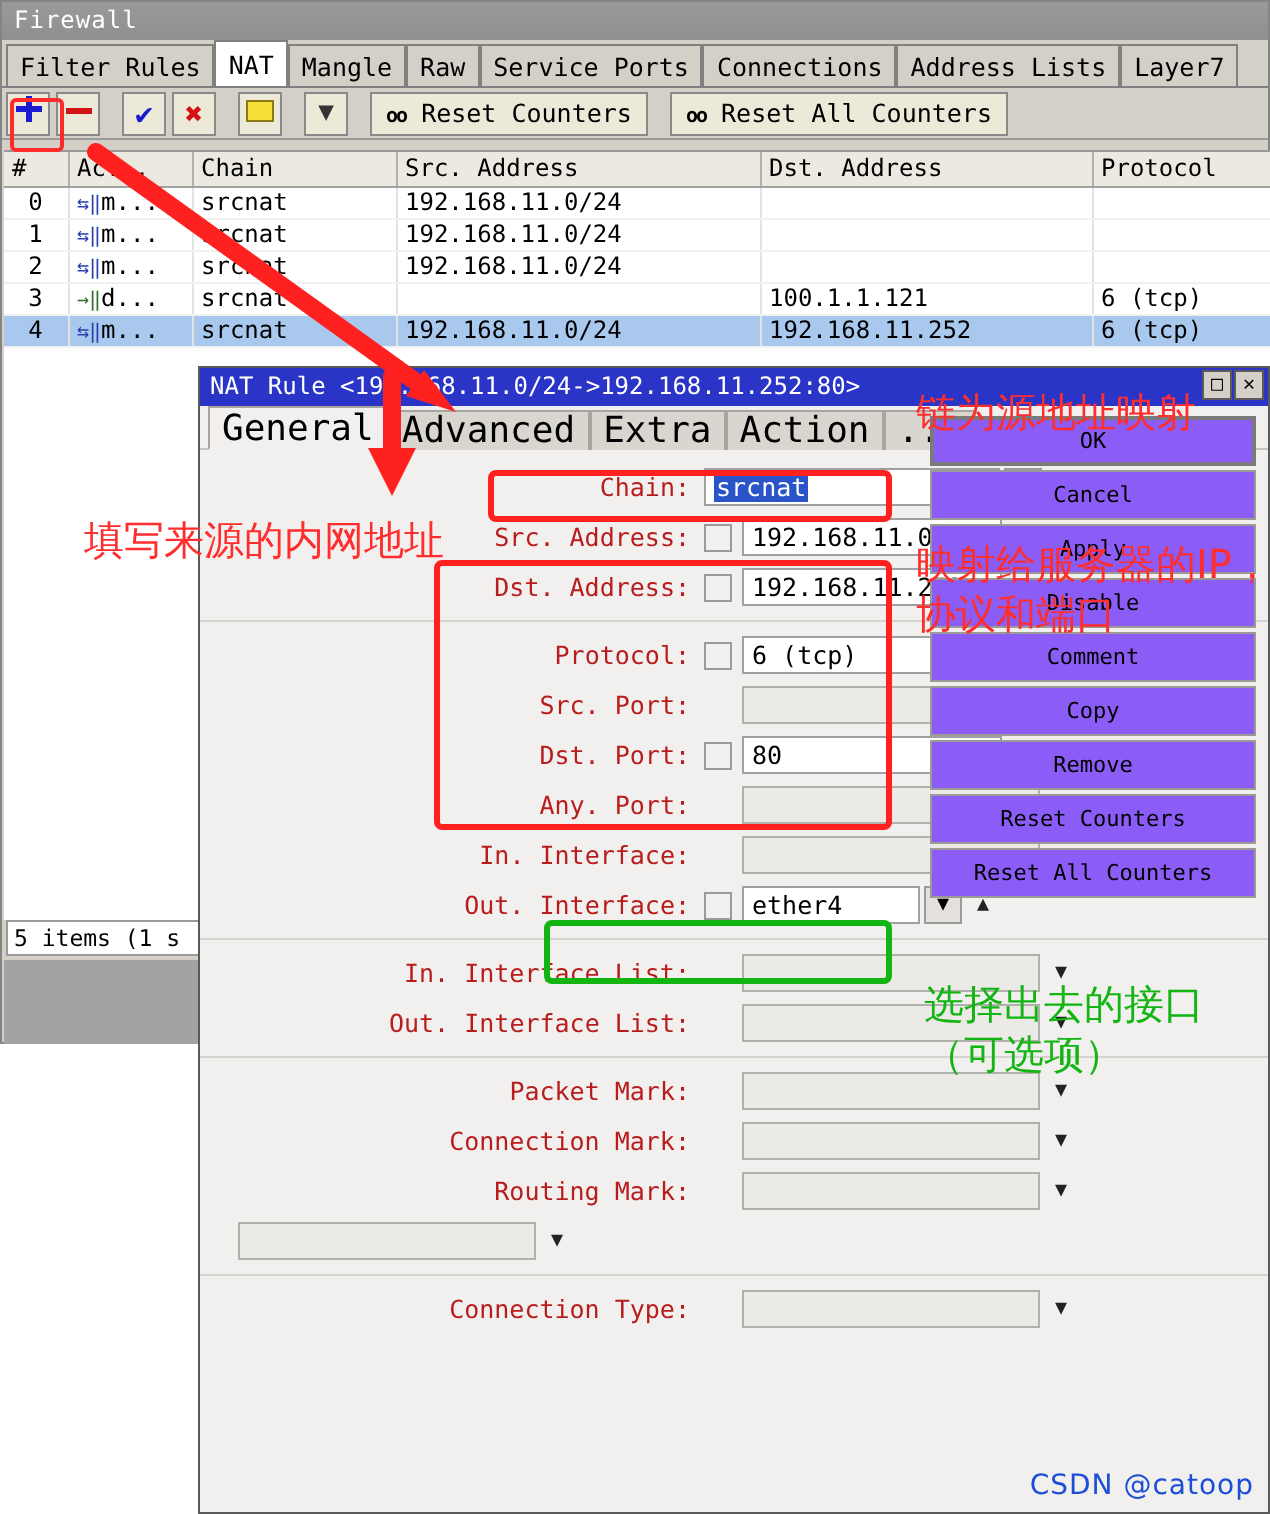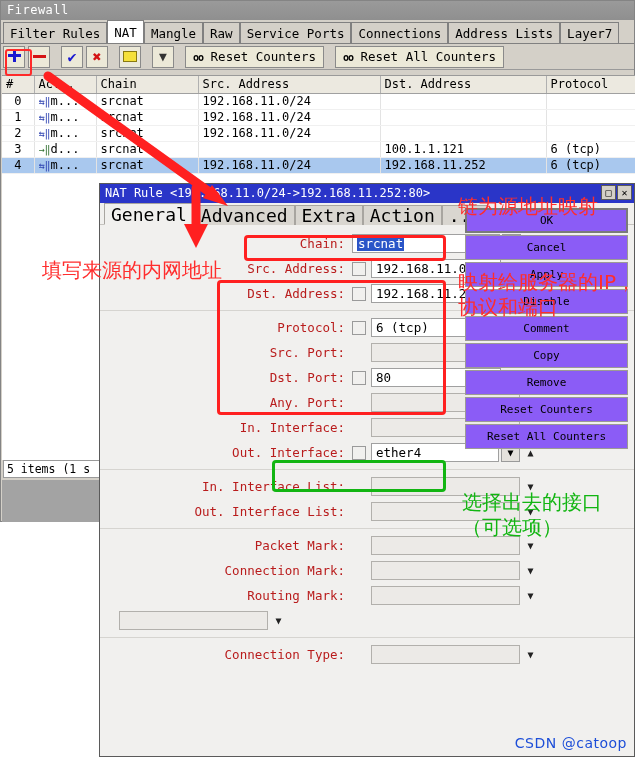--- a/index.html
+++ b/index.html
@@ -447,21 +447,21 @@
       <div class="frow">
         <div class="flabel">In. Interface:</div>
         <div class="fcheck spacer"></div>
         <div class="finput empty" style="width:149px"></div>
         <div class="fspin">▼</div>
       </div>
 
       <div class="frow">
         <div class="flabel">Out. Interface:</div>
         <div class="fcheck"></div>
-        <div class="finput" style="width:128px">ether4</div>
+        <div class="finput" style="width:89px">ether4</div>
         <div class="fdrop">▼</div>
         <div class="fspin">▲</div>
       </div>
 
       <div class="fsep"></div>
 
       <div class="frow">
         <div class="flabel">In. Interface List:</div>
         <div class="fcheck spacer"></div>
         <div class="finput empty" style="width:149px"></div>

